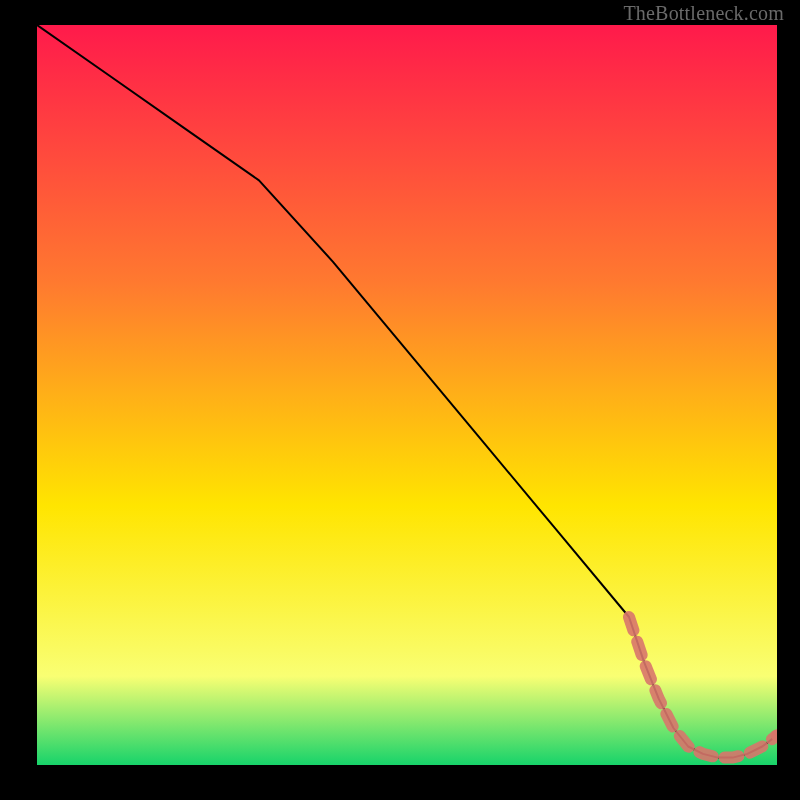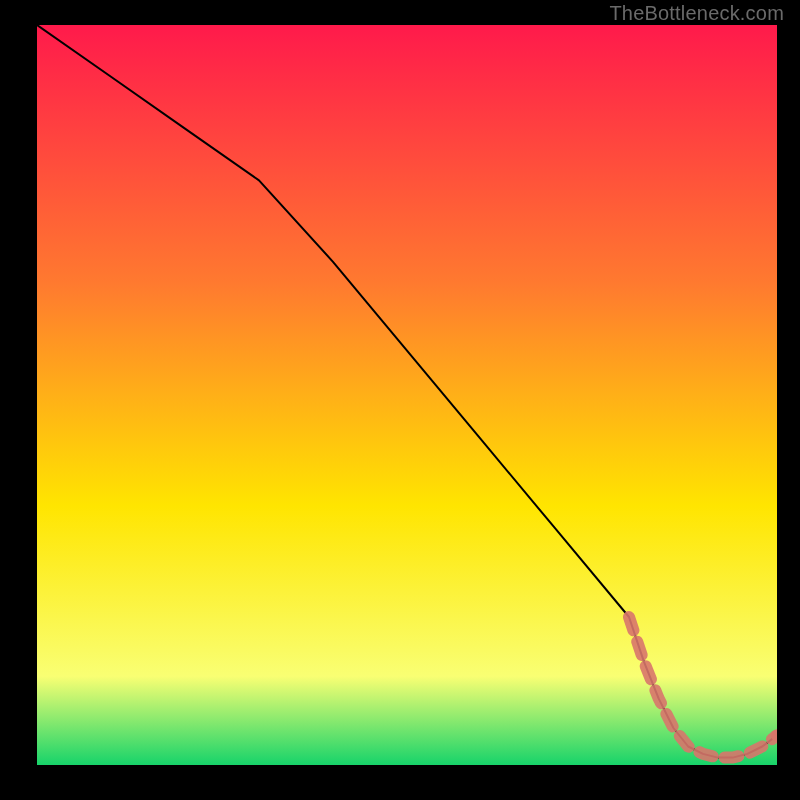--- a/index.html
+++ b/index.html
@@ -19,20 +19,21 @@
   }
   .watermark {
     position: absolute;
     top: 2px;
     right: 16px;
     color: #6a6a6a;
     font-size: 20px;
     font-weight: 500;
     letter-spacing: 0.2px;
     user-select: none;
+    font-family: Liberation Serif, serif;
   }
   .plot {
     position: absolute;
     left: 37px;
     top: 25px;
     width: 740px;
     height: 740px;
   }
   .plot svg {
     display: block;

